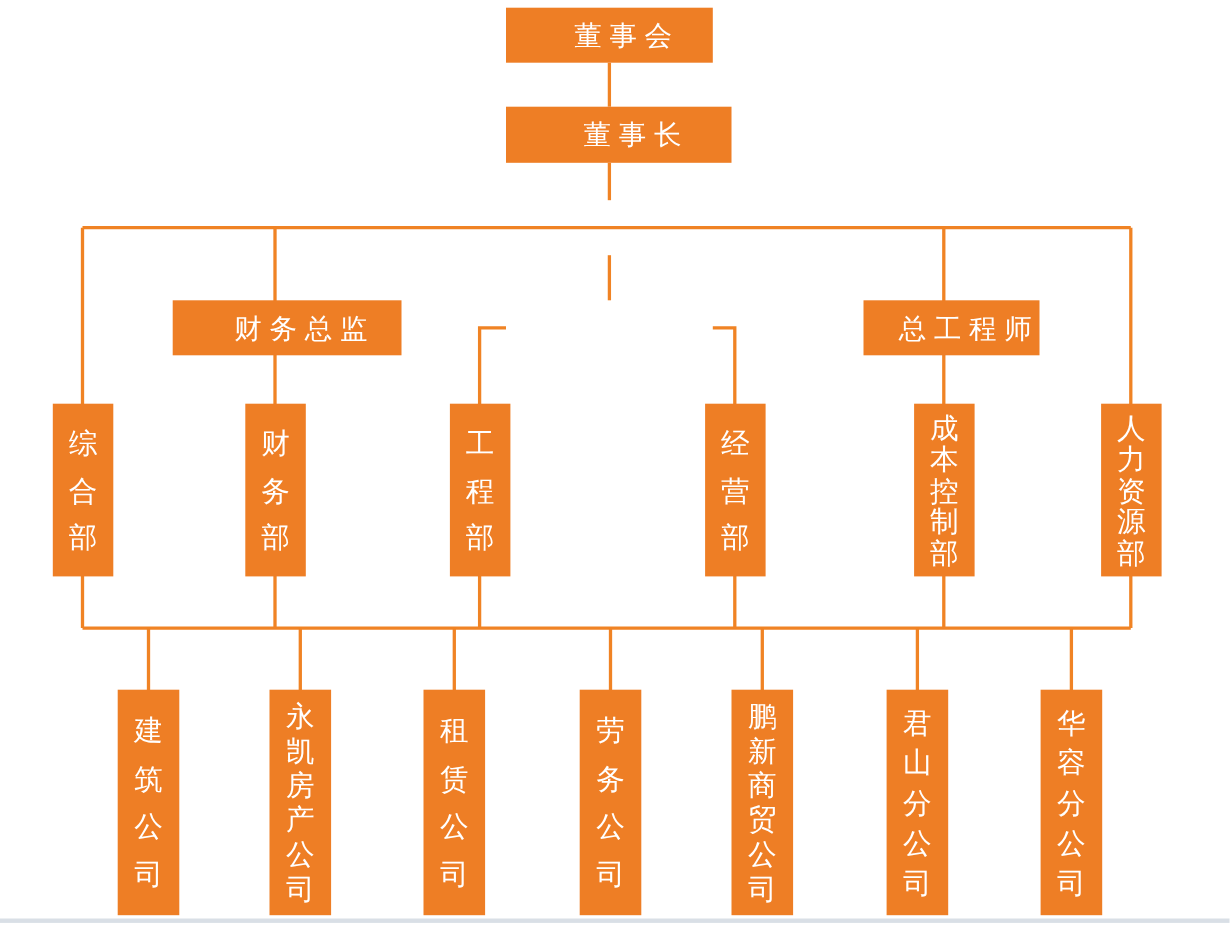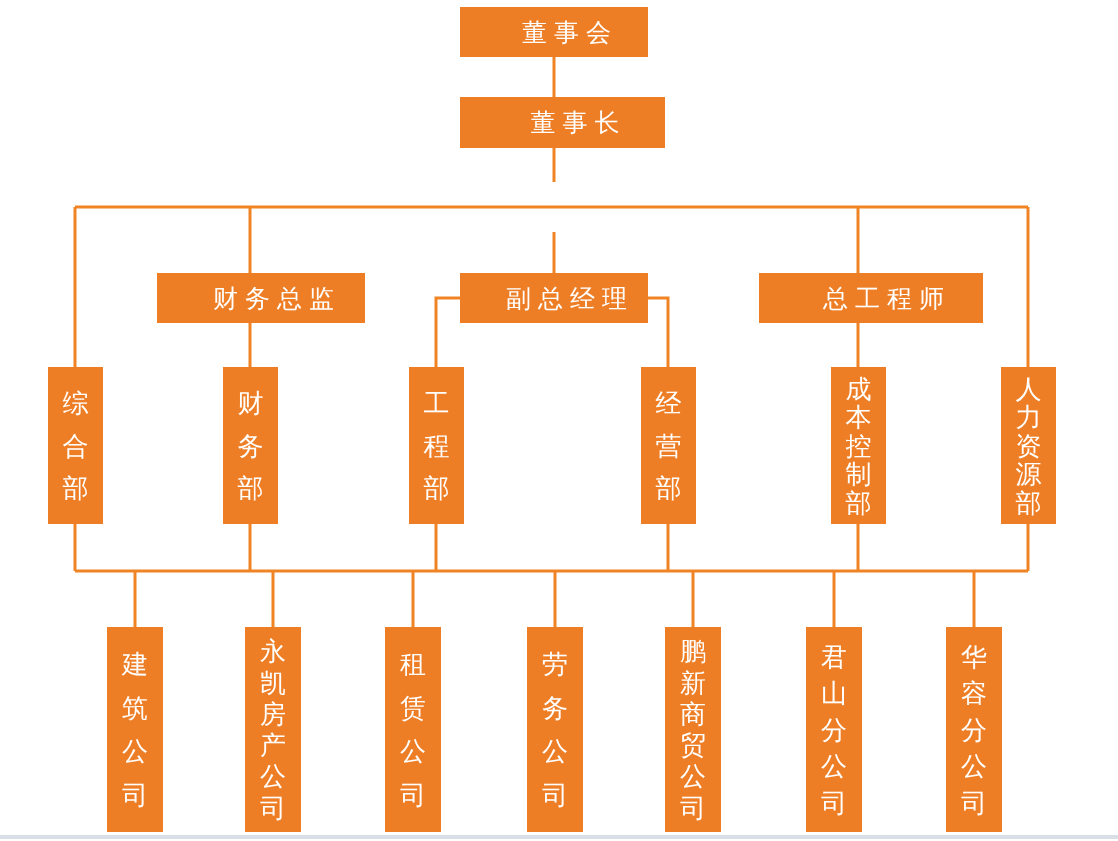--- a/index.html
+++ b/index.html
@@ -88,22 +88,21 @@
     <path d="M555 571 V628"></path>
     <path d="M693 571 V628"></path>
     <path d="M834 571 V628"></path>
     <path d="M974 571 V628"></path>
   </svg>
 
   <div class="node h" style="left:460px;top:7px;width:188px;height:50px">董事会</div>
   <div class="node h" style="left:460px;top:97px;width:205px;height:51px">董事长</div>
 
   <div class="node h" style="left:157px;top:273px;width:208px;height:50px">财务总监</div>
-  <div class="node h" style="left:460px;top:273px;width:188px;height:50px">副总经理</div>
-  <div class="node h" style="left:759px;top:273px;width:224px;height:50px">总工程师</div>
+  <div class="node h" style="left:785px;top:273px;width:160px;height:50px">总工程师</div>
 
   <div class="node v" style="left:48px;top:367px;width:55px;height:157px">
       <span>综</span>
       <span>合</span>
       <span>部</span>
     </div>
   <div class="node v" style="left:223px;top:367px;width:55px;height:157px">
       <span>财</span>
       <span>务</span>
       <span>部</span>

